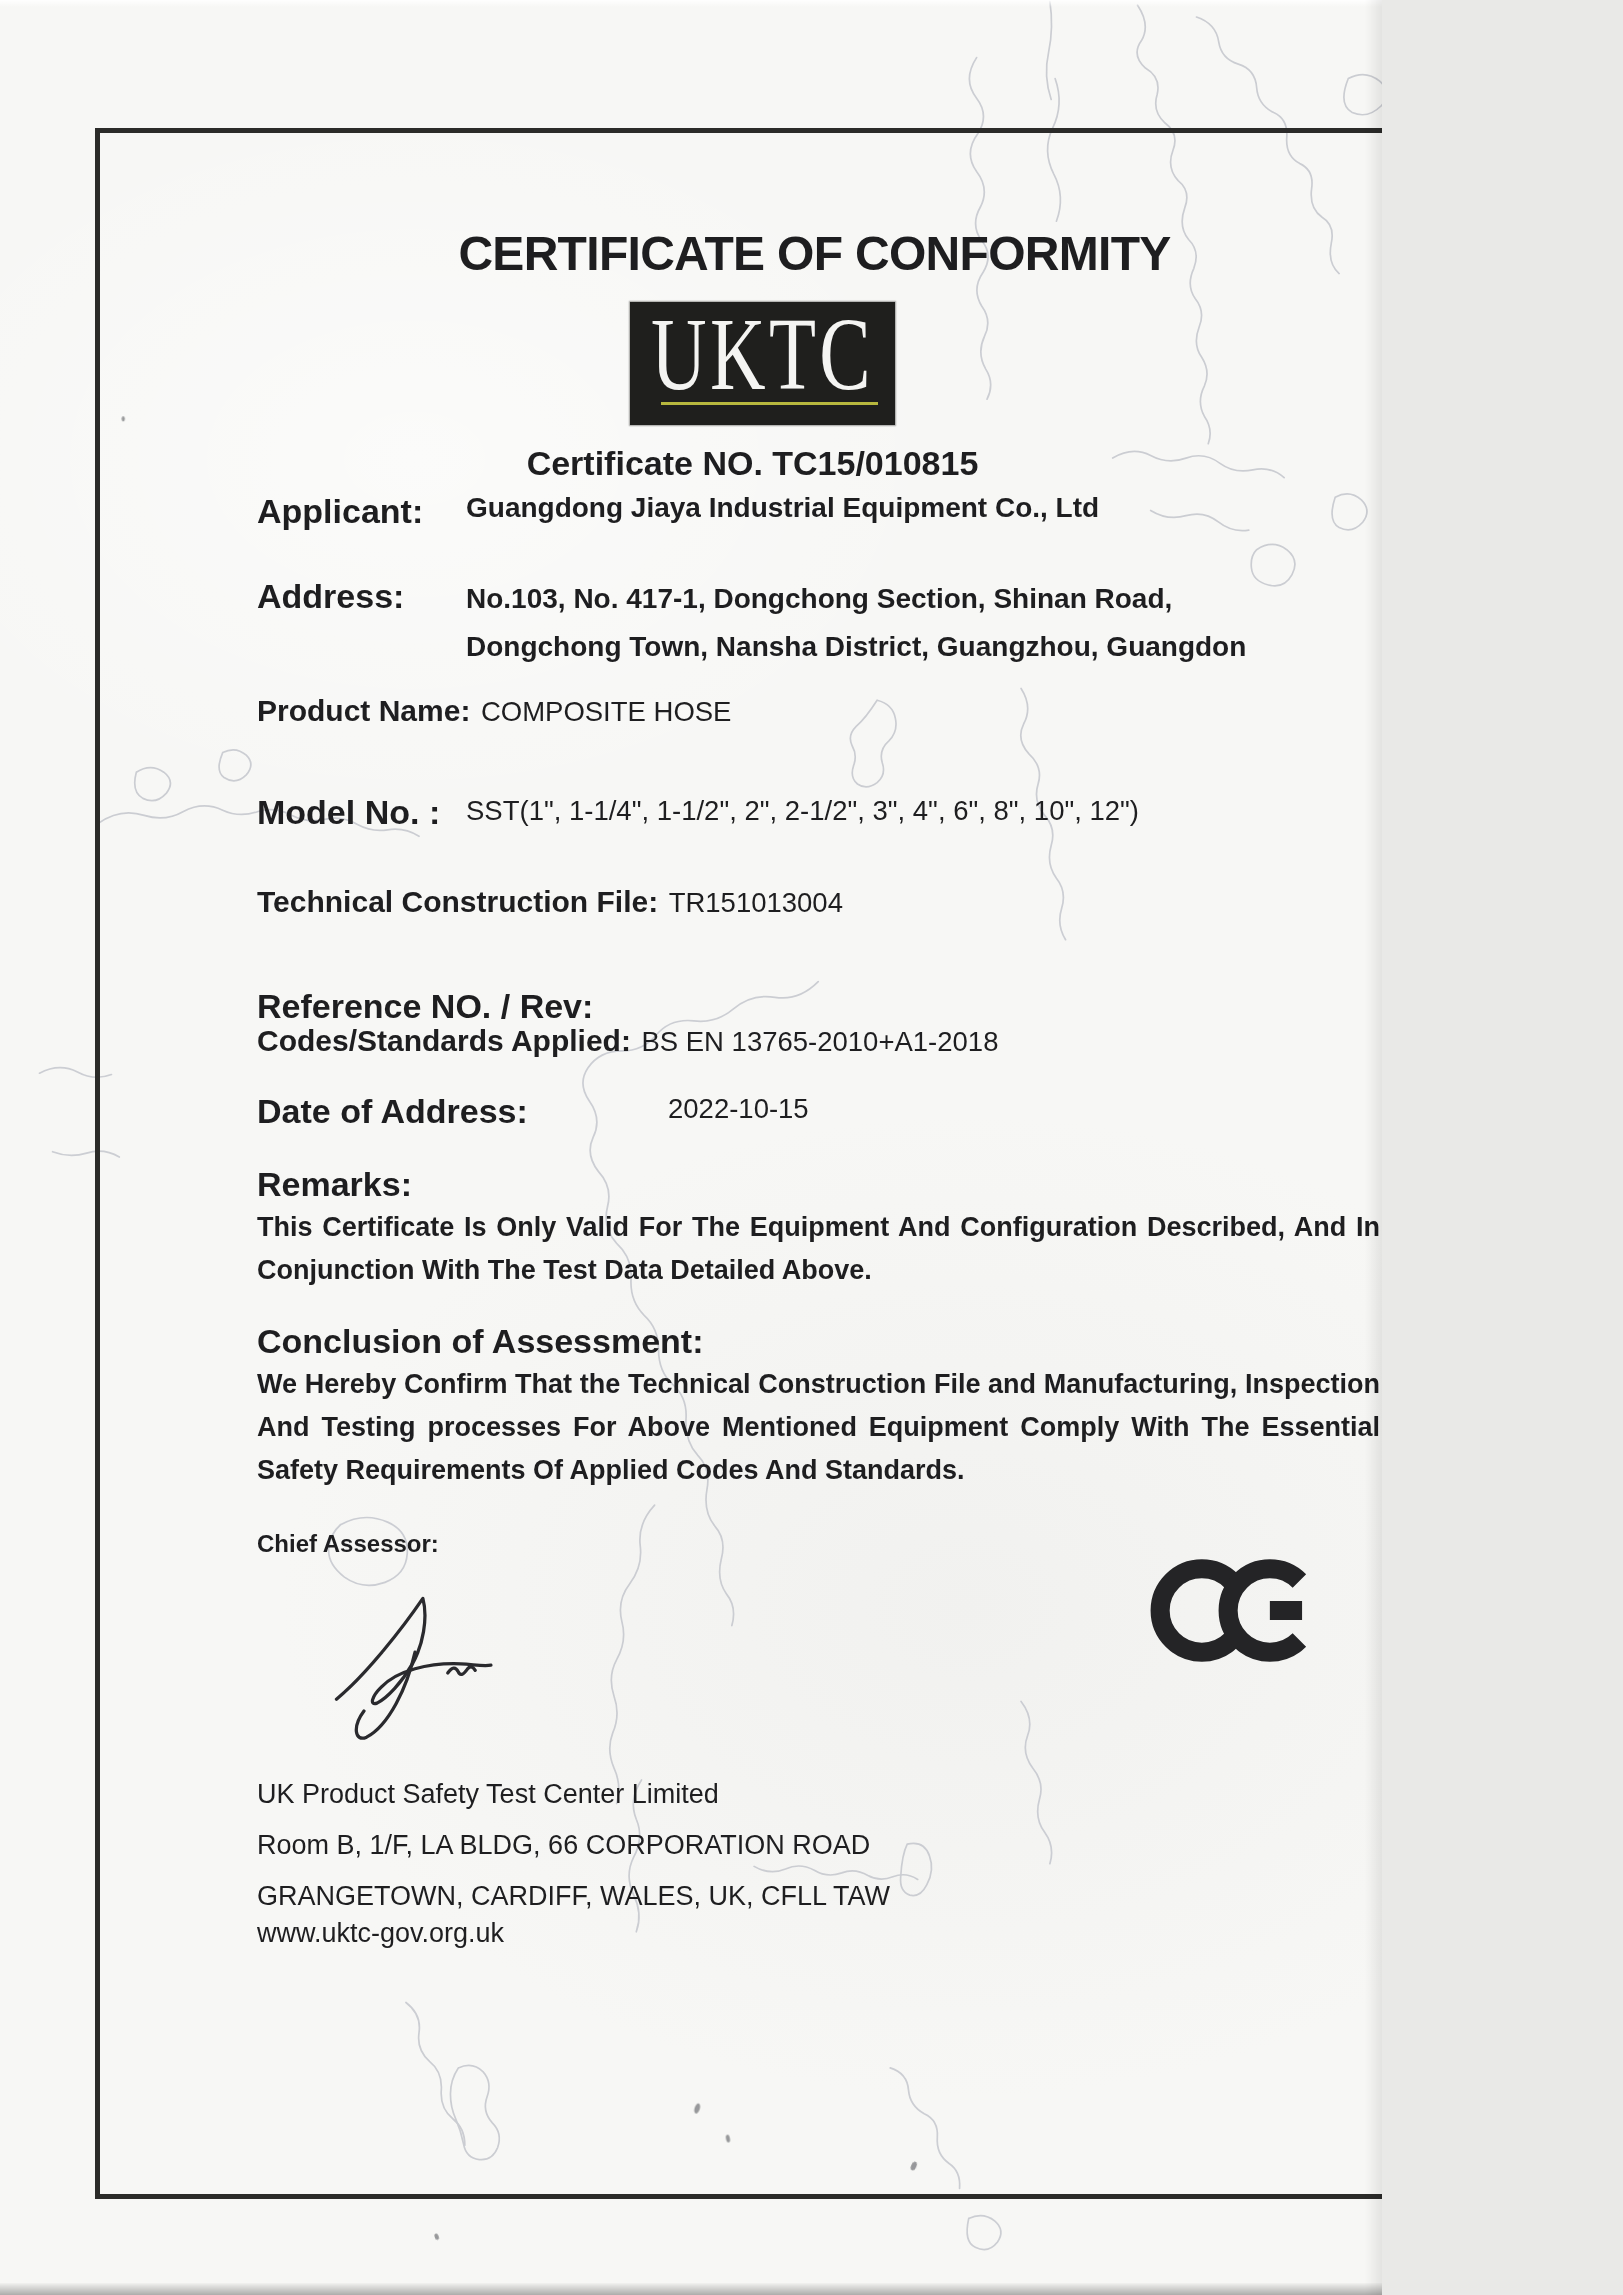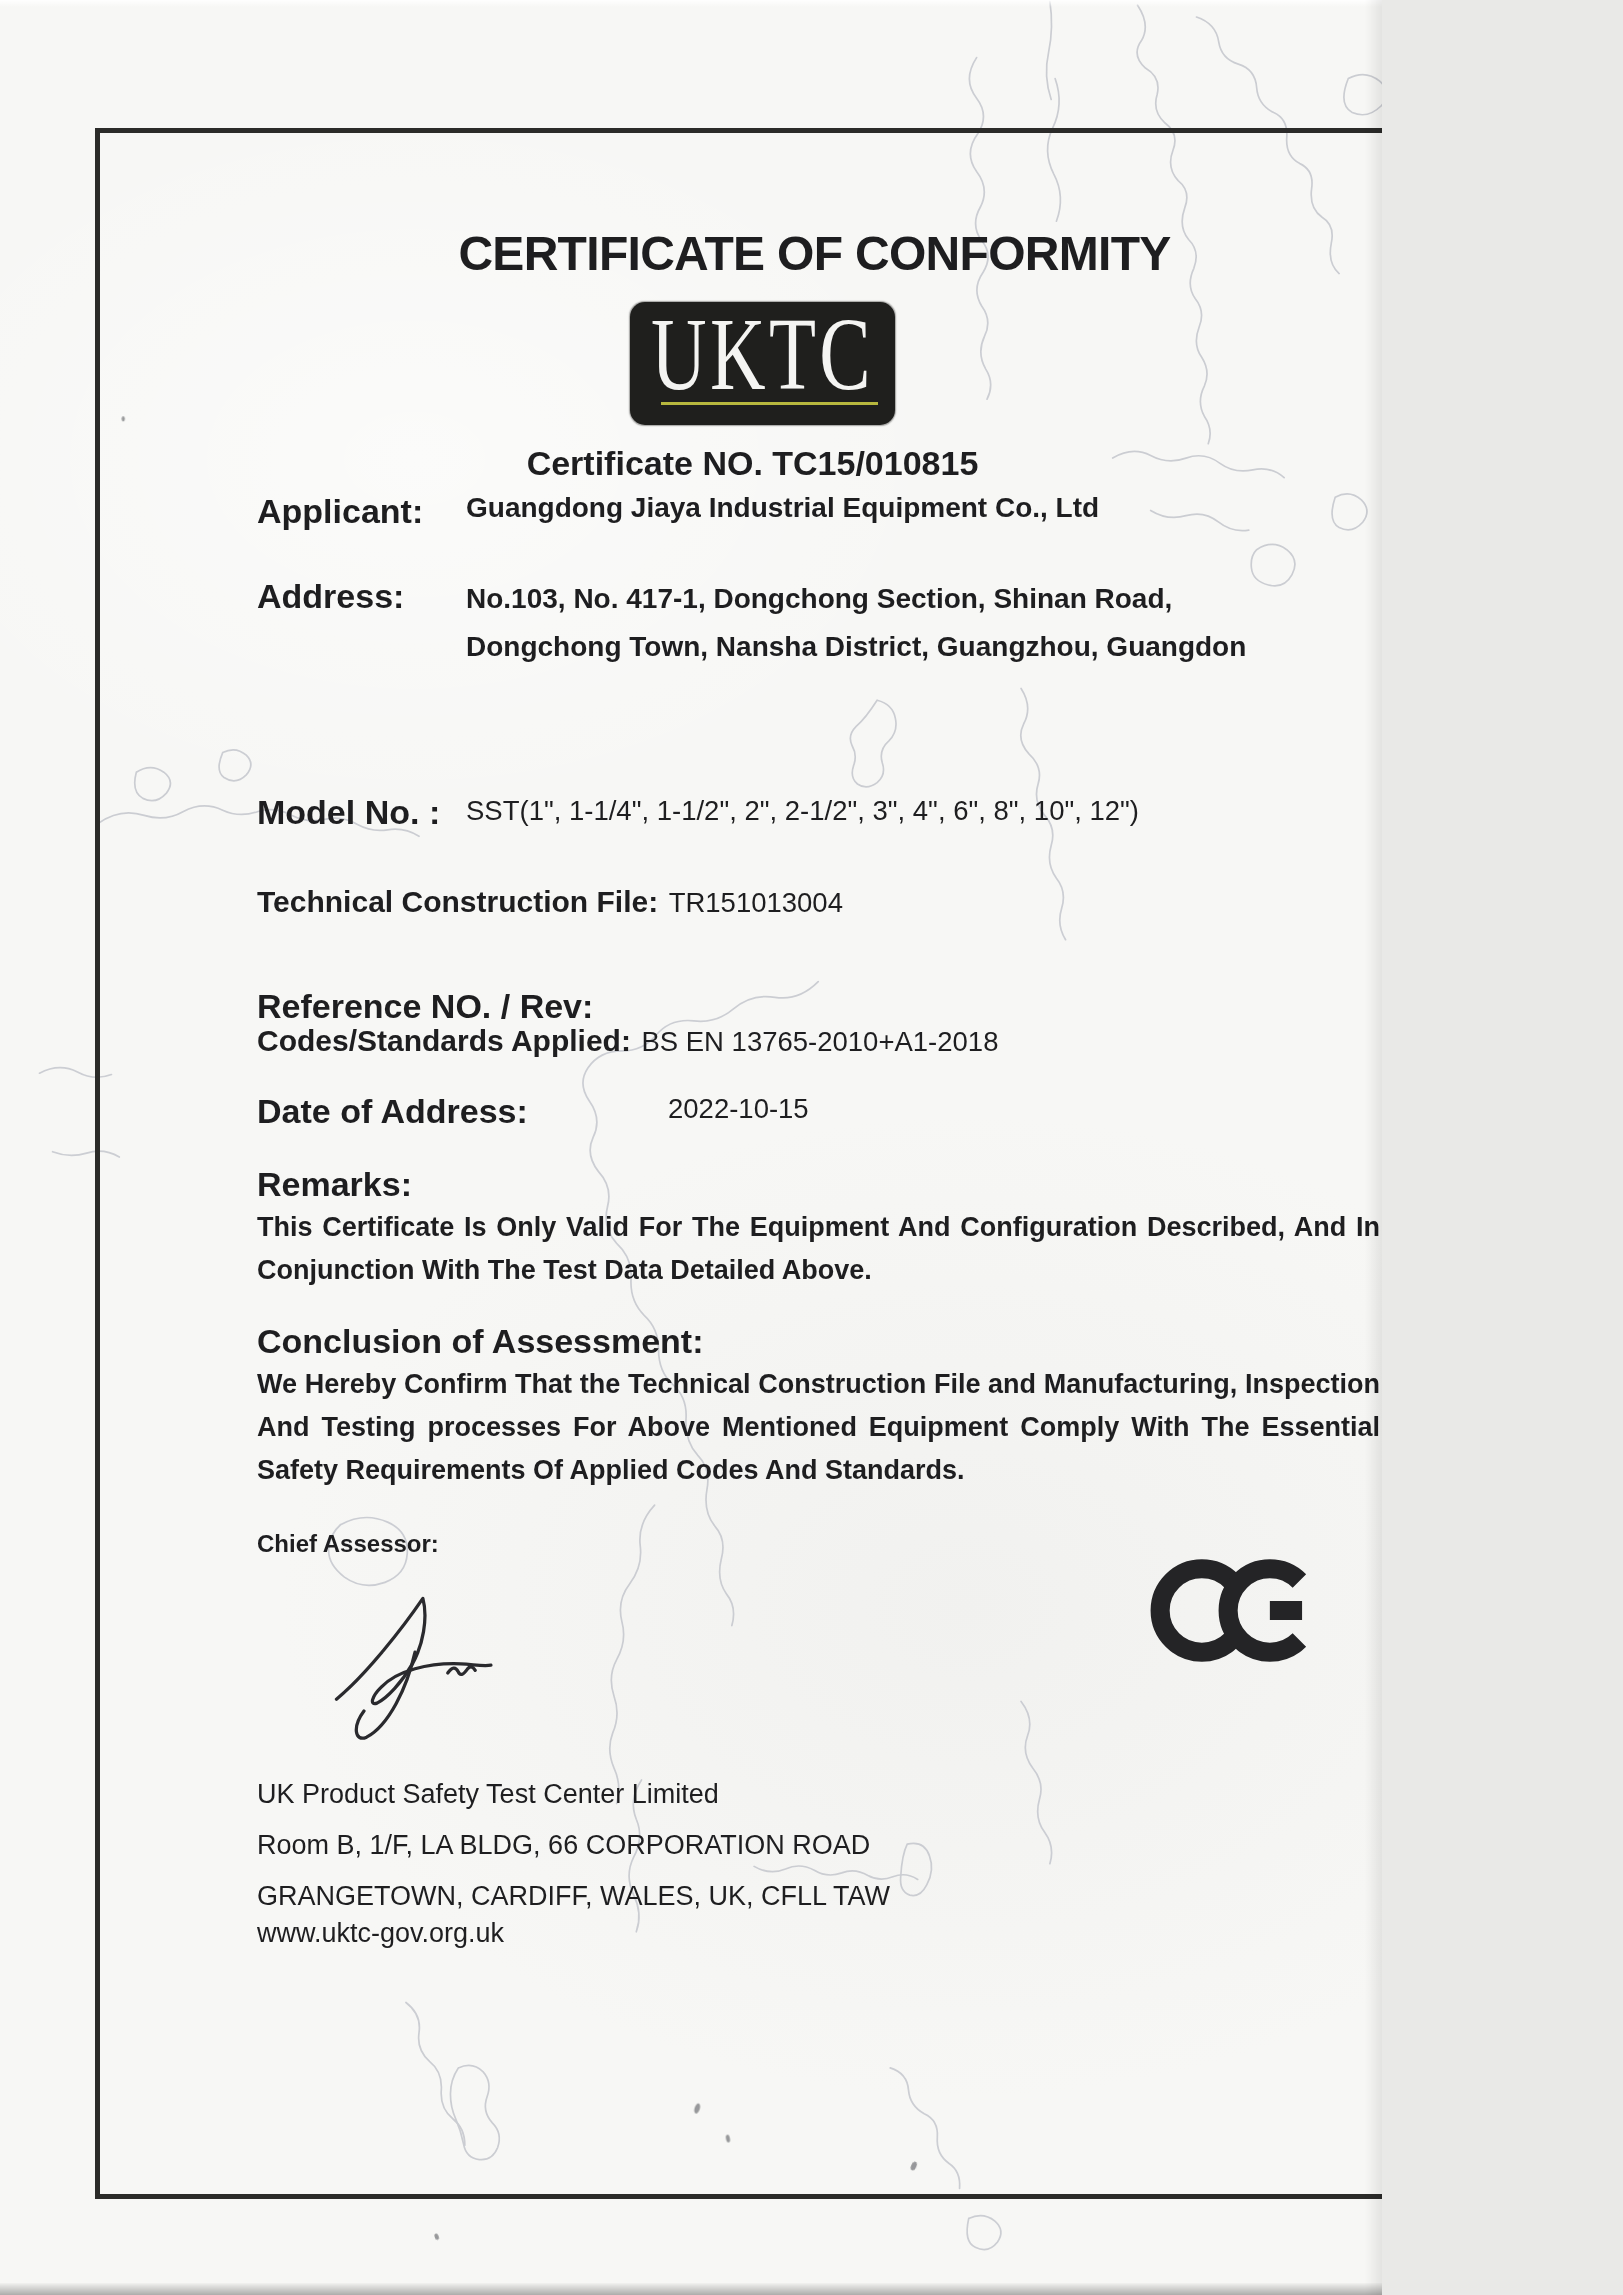--- a/index.html
+++ b/index.html
@@ -21,21 +21,20 @@
   }
   .title{
     position:absolute;left:98px;top:226px;width:1433px;
     text-align:center;font-size:48px;font-weight:700;letter-spacing:-0.7px;
   }
   .logo{
     position:absolute;left:630px;top:302px;width:265px;height:123px;
     background:#1f1f1d;
     box-shadow:0 0 1.3px 0.7px rgba(30,30,28,0.4);
     overflow:hidden;
-    border-radius:15px;
   }
   .logo-text{
     position:absolute;left:0;top:5.2px;width:100%;text-align:center;
     font-family:"Liberation Serif", serif;
     font-size:77px;color:#f4f4f2;letter-spacing:3.3px;
     transform:scale(1.0,1.34);transform-origin:center 40%;
   }
   .logo-underline{
     position:absolute;left:31px;bottom:19.6px;width:217px;height:3.3px;
     background:#b7b73e;
@@ -126,20 +125,23 @@
   <div class="row" style="left:257px;top:492px">
     <span class="lbl">Applicant:</span>
   </div>
   <div class="row val-bold" style="left:466px;top:492px">Guangdong Jiaya Industrial Equipment Co., Ltd</div>
 
   <div class="row" style="left:257px;top:577px">
     <span class="lbl">Address:</span>
   </div>
   <div class="wrapblock val-bold" style="left:466px;top:575px;width:838px">No.103, No. 417-1, Dongchong Section, Shinan Road, Dongchong Town, Nansha District, Guangzhou, Guangdon</div>
 
+  <div class="row" style="left:257px;top:694px">
+    <span class="lbl-big">Product Name:</span><span class="val inline-gap">COMPOSITE HOSE</span>
+  </div>
 
   <div class="row" style="left:257px;top:793px">
     <span class="lbl">Model No. :</span>
   </div>
   <div class="row val" style="left:466px;top:795px">SST(1", 1-1/4", 1-1/2", 2", 2-1/2", 3", 4", 6", 8", 10", 12")</div>
 
   <div class="row" style="left:257px;top:885px">
     <span class="lbl-big">Technical Construction File:</span><span class="val inline-gap">TR151013004</span>
   </div>
 

